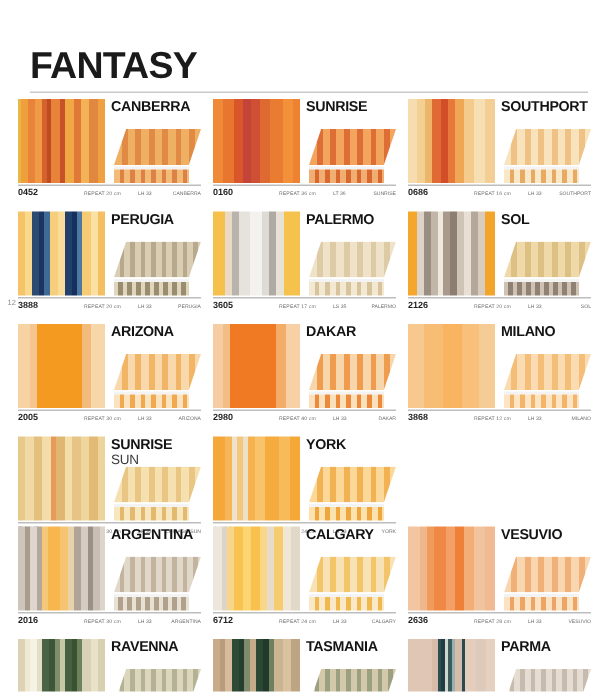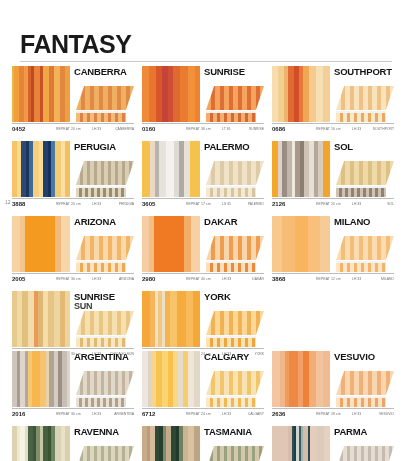--- a/index.html
+++ b/index.html
@@ -48,21 +48,21 @@
     flex:1 1 auto;position:relative;
     padding-left:4px;
     display:flex;flex-direction:column;
   }
   .prod-name{
     font-size:9.5px;font-weight:bold;color:#141414;
     letter-spacing:-0.2px;line-height:9.5px;
     white-space:nowrap;
   }
   .prod-name.small{
-    font-size:9px;font-weight:bold;color:#3a3a3a;
+    font-size:9px;font-weight:normal;color:#3a3a3a;
   }
   .name-wrap{height:14px;padding-top:1px;}
   .name-wrap.two{height:22px;}
 
   
   .awning{
     position:relative;flex:1 1 auto;
     width:58px;margin-left:0px;
     align-self:flex-end;
     margin-right:0px;

